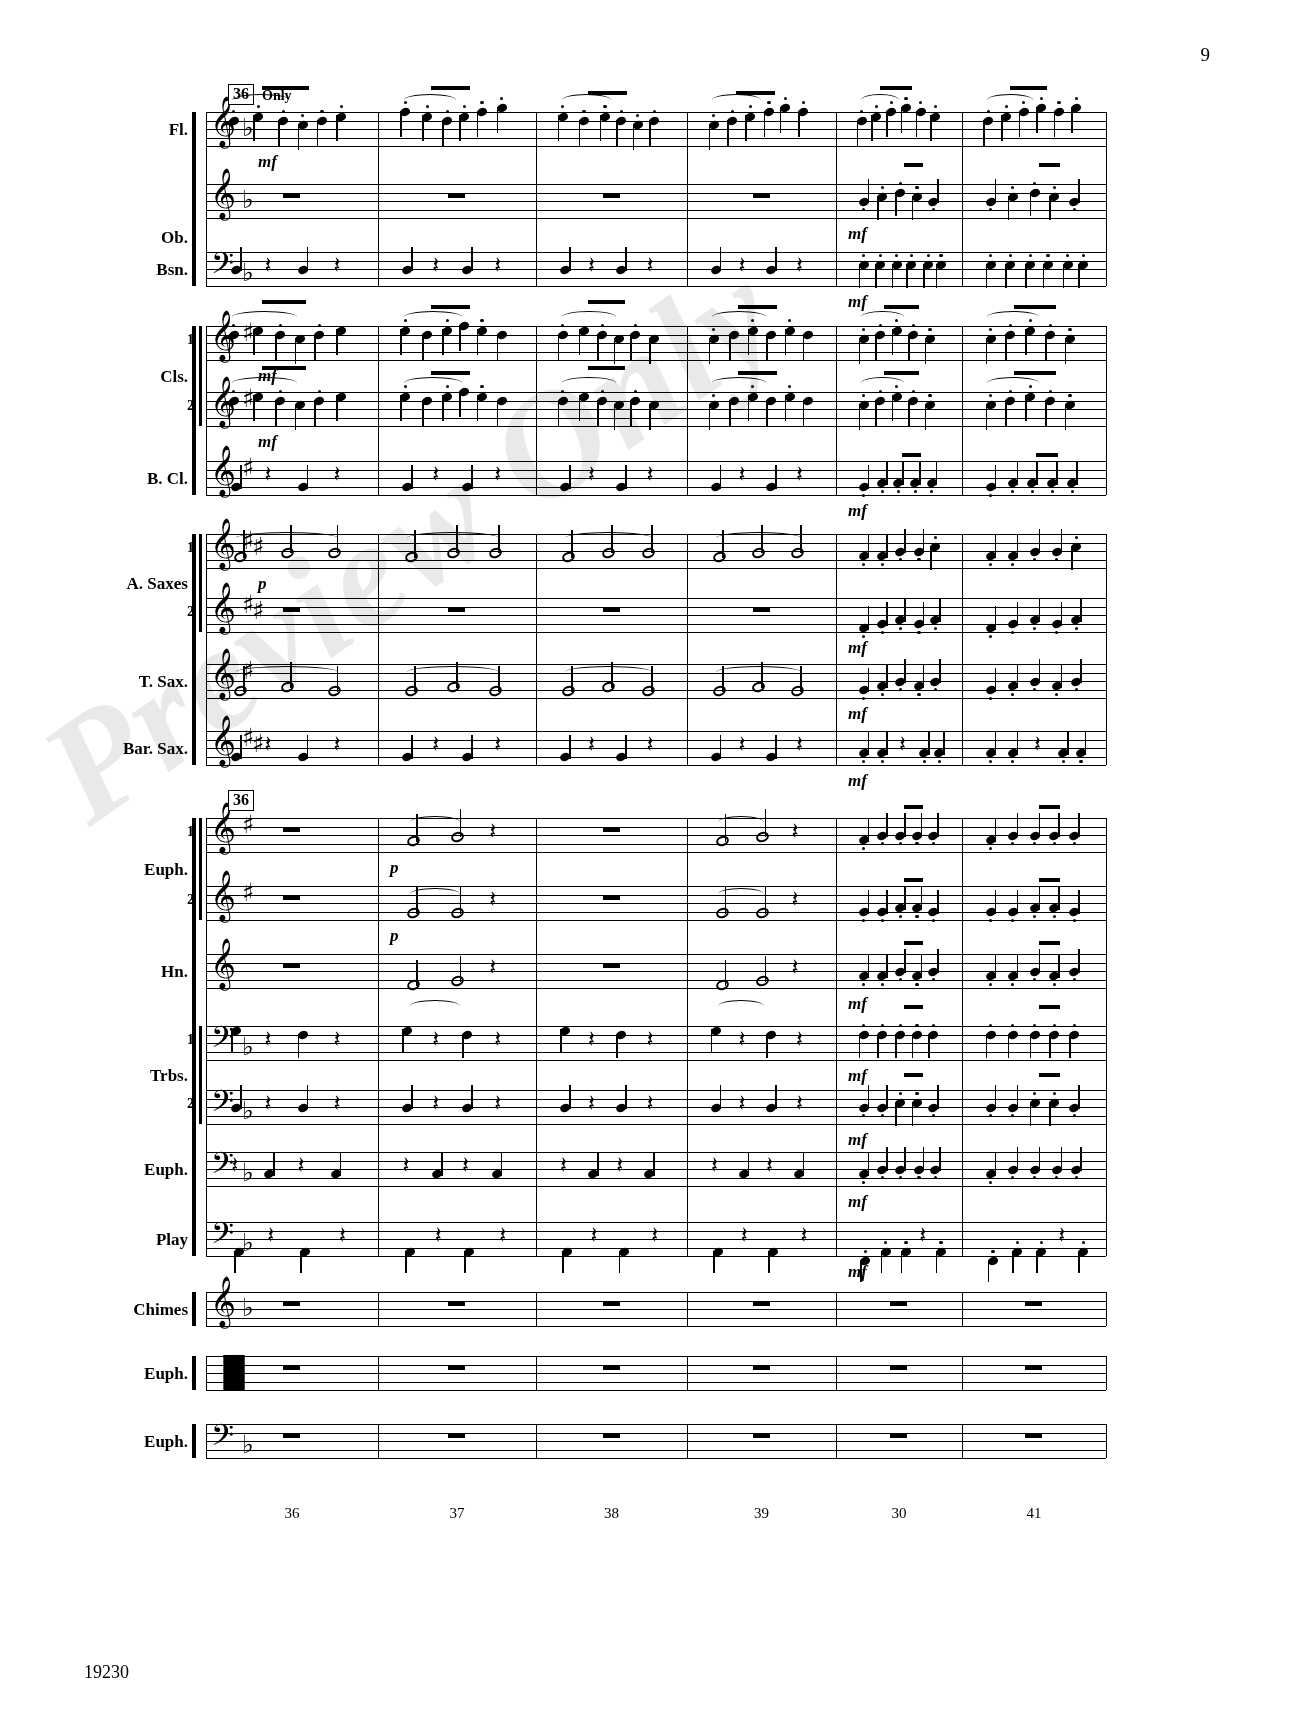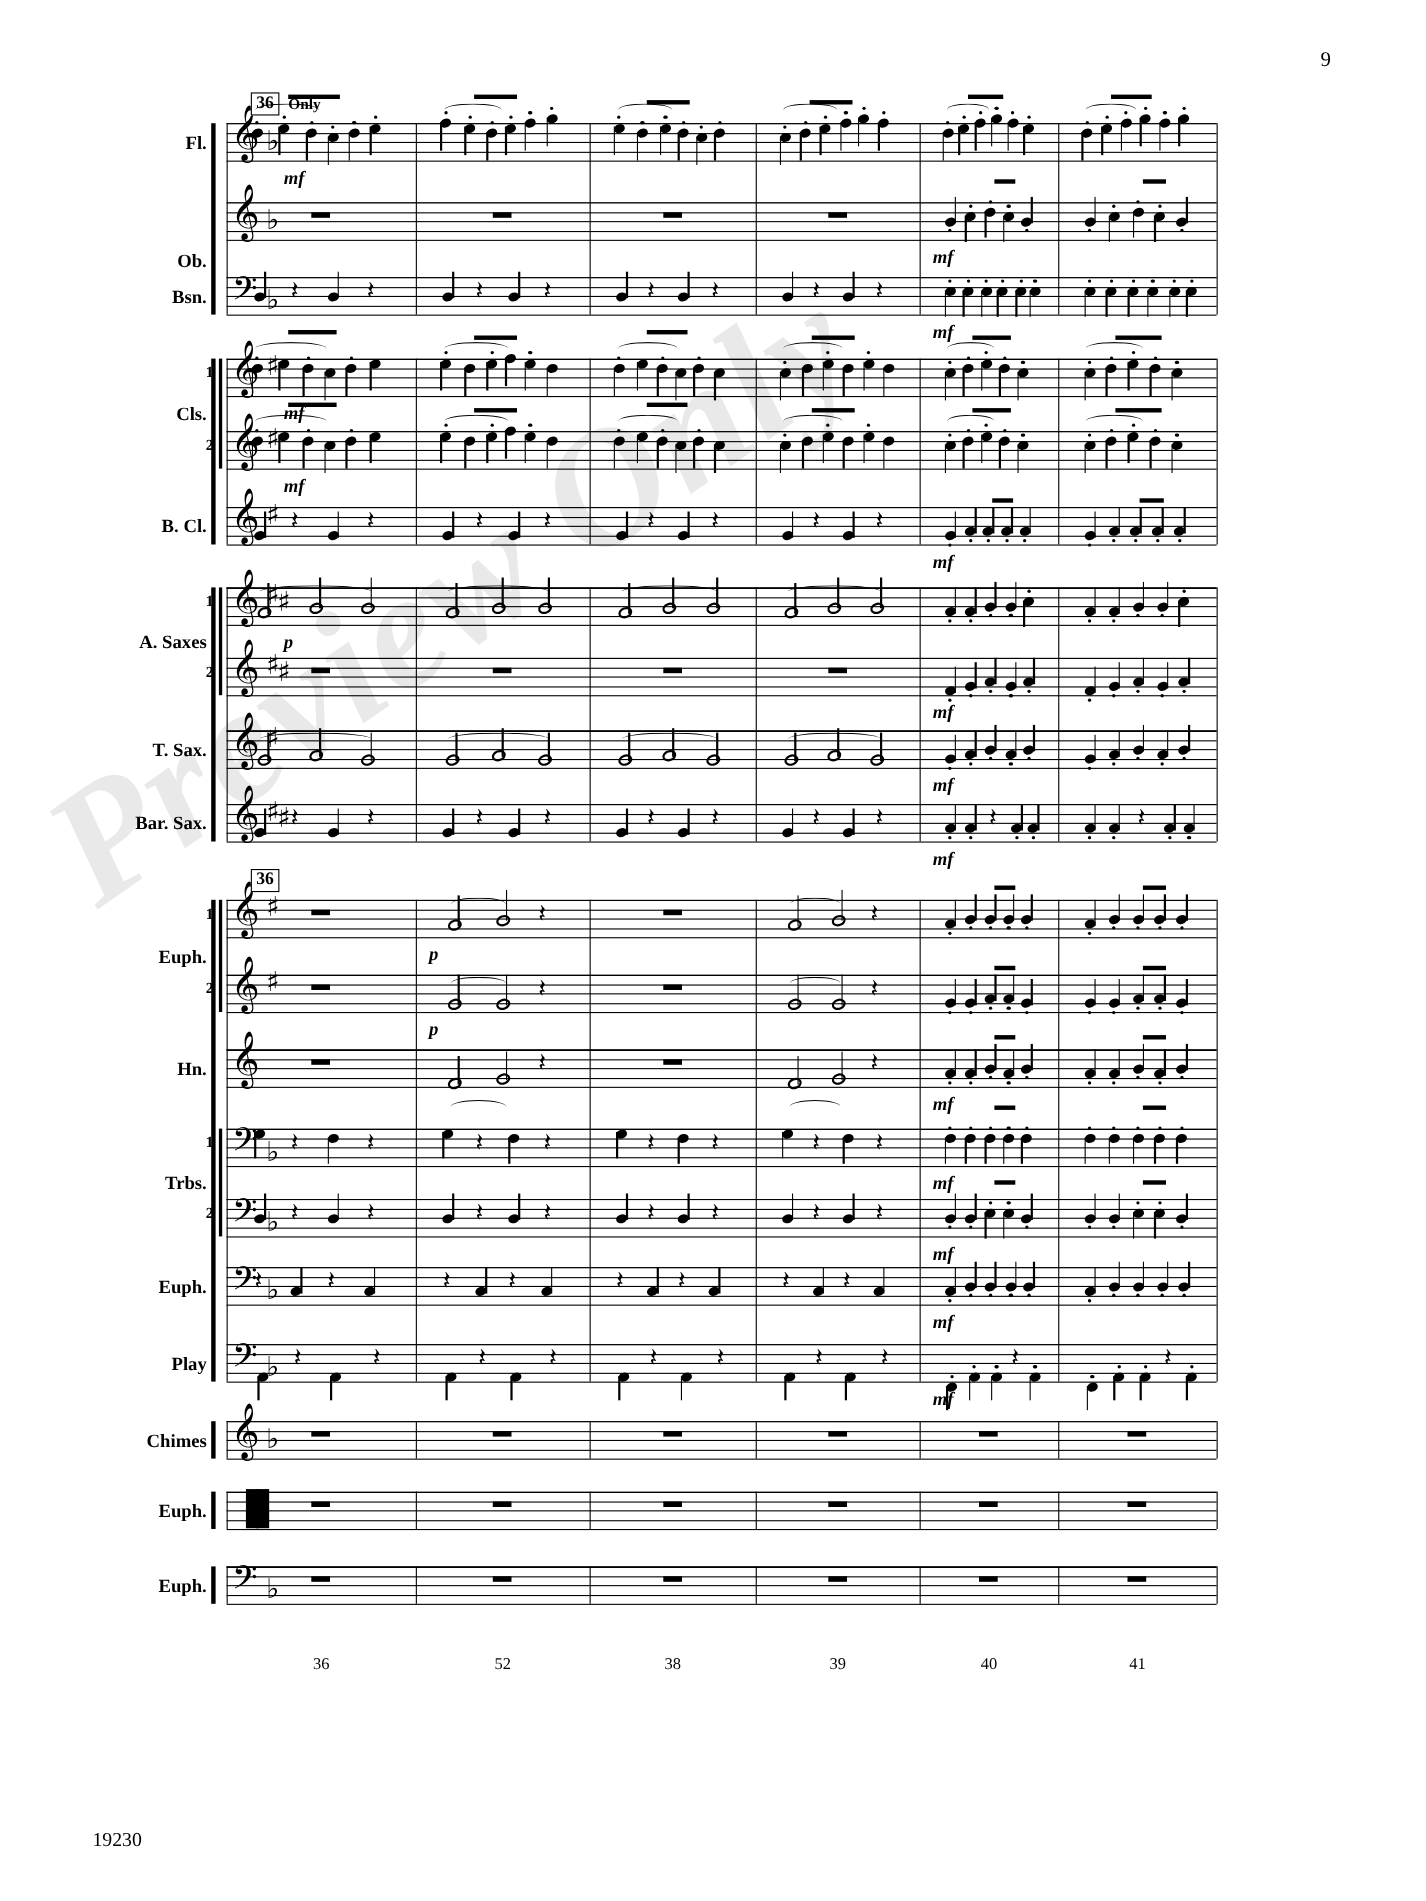--- a/index.html
+++ b/index.html
@@ -490,24 +490,24 @@
     <div class="barline" style="left: 1106px; top: 1424px; height: 34.4px;"></div>
     <div class="sysbar" style="left: 192px; top: 1424px; height: 34.4px;"></div>
     <div class="brace-bracket" style="left: 199px; top: 326px; height: 100.4px;"></div>
     <div class="brace-bracket" style="left: 199px; top: 534px; height: 98.4px;"></div>
     <div class="brace-bracket" style="left: 199px; top: 818px; height: 102.4px;"></div>
     <div class="brace-bracket" style="left: 199px; top: 1026px; height: 98.4px;"></div>
     <div class="rehearsal" style="left: 228px; top: 84px;">36</div>
     <div class="playlabel" style="left: 262px; top: 88px;">Only</div>
     <div class="rehearsal" style="left: 228px; top: 790px;">36</div>
     <div class="measnum" style="left: 277px; top: 1505px;">36</div>
-    <div class="measnum" style="left: 442px; top: 1505px;">52</div>
+    <div class="measnum" style="left: 442px; top: 1505px;">37</div>
     <div class="measnum" style="left: 596.5px; top: 1505px;">38</div>
     <div class="measnum" style="left: 746.5px; top: 1505px;">39</div>
-    <div class="measnum" style="left: 884px; top: 1505px;">40</div>
+    <div class="measnum" style="left: 884px; top: 1505px;">30</div>
     <div class="measnum" style="left: 1019px; top: 1505px;">41</div>
     <div class="nh" style="left: 228.52px; top: 116.9px;"></div>
     <div class="stem" style="left: 228.52px; top: 119.6px; height: 26px;"></div>
     <div class="flagdot" style="left: 232.12px; top: 109.6px;"></div>
     <div class="nh" style="left: 253.36px; top: 112.6px;"></div>
     <div class="stem" style="left: 253.36px; top: 115.3px; height: 26px;"></div>
     <div class="flagdot" style="left: 256.96px; top: 105.3px;"></div>
     <div class="nh" style="left: 278.2px; top: 116.9px;"></div>
     <div class="stem" style="left: 278.2px; top: 119.6px; height: 26px;"></div>
     <div class="flagdot" style="left: 281.8px; top: 109.6px;"></div>

